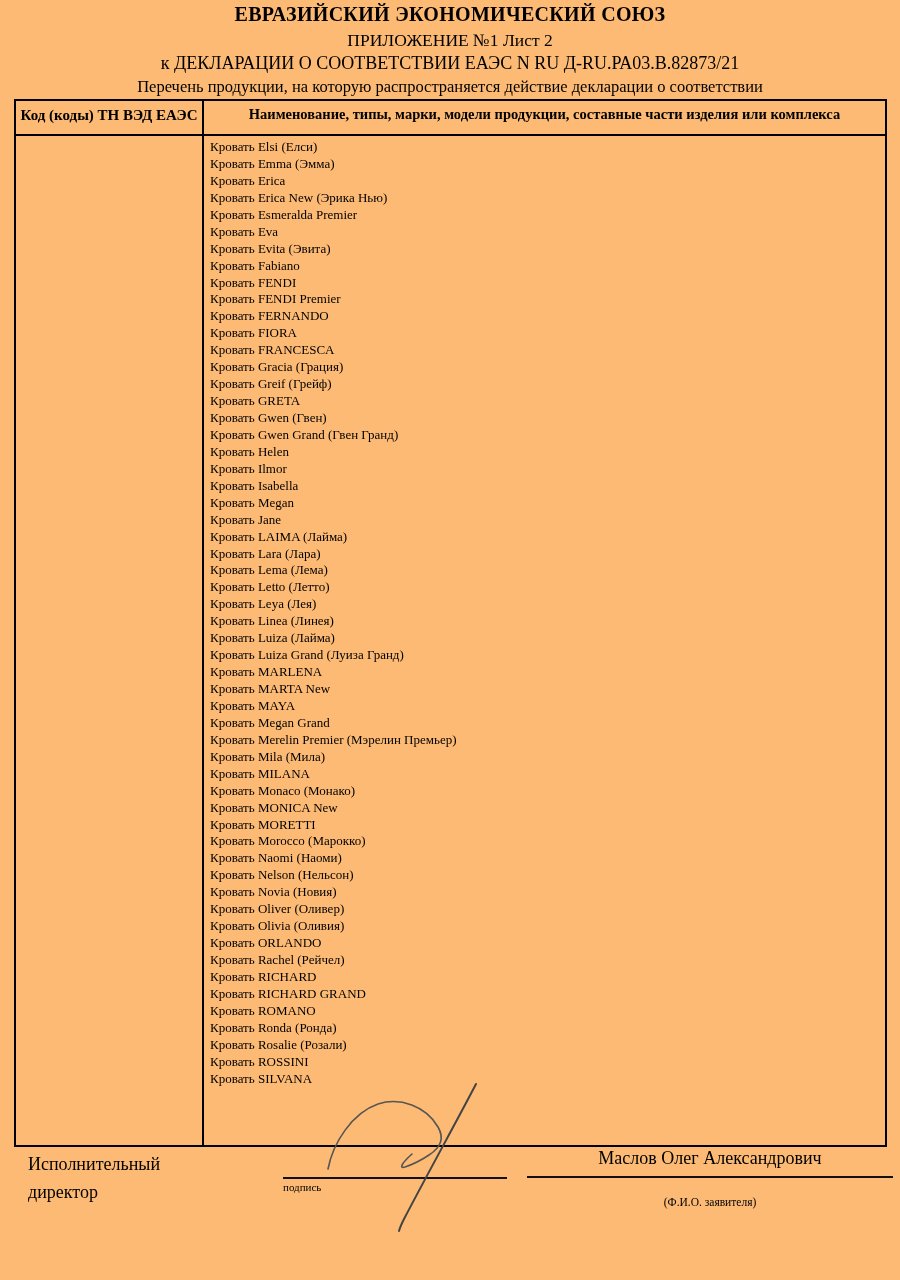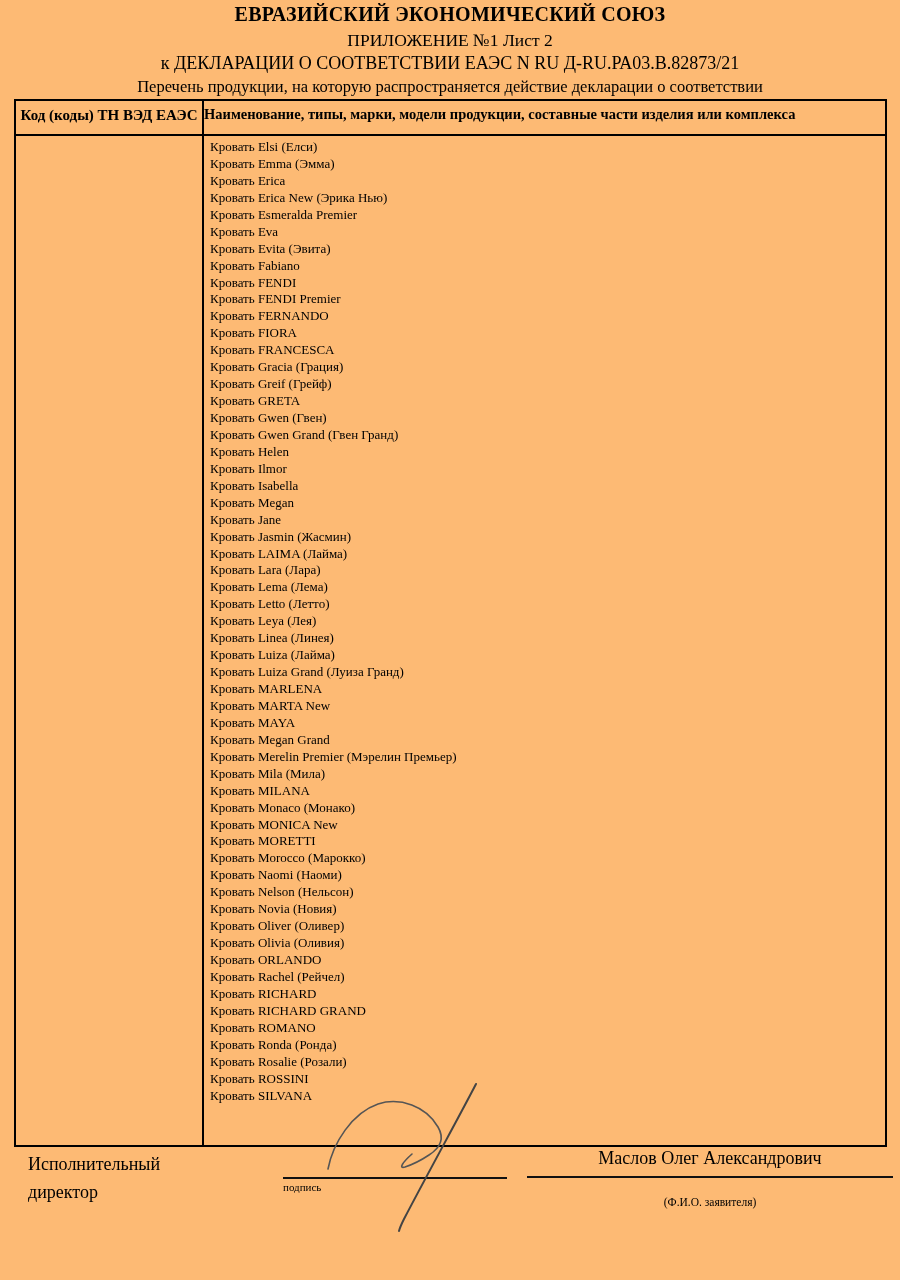--- a/index.html
+++ b/index.html
@@ -26,21 +26,21 @@
     border: 2px solid #000;
   }
   .tbl-header { display: flex; border-bottom: 2px solid #000; height: 35px; }
   .th-col1 {
     width: 188px; border-right: 2px solid #000;
     font-weight: bold; font-size: 15px; line-height: 16px;
     text-align: center; padding-top: 6px;
   }
   .th-col2 {
     flex: 1; font-weight: bold; font-size: 14.5px;
-    padding-top: 5px;
+    text-align: center; padding-top: 5px;
   }
   .tbl-body { display: flex; height: calc(100% - 35px); }
   .td-col1 { width: 188px; border-right: 2px solid #000; }
   .td-col2 { flex: 1; padding: 3px 4px 0 6px; }
   .product-item { font-size: 13px; line-height: 16.93px; white-space: nowrap; }
   
   .signature-svg { position: absolute; left: 300px; top: 1073px; z-index: 5; }
   
   .footer-position {
     position: absolute; left: 28px; top: 1150px;
@@ -91,21 +91,20 @@
           <div class="product-item">Кровать Gracia (Грация)</div>
           <div class="product-item">Кровать Greif (Грейф)</div>
           <div class="product-item">Кровать GRETA</div>
           <div class="product-item">Кровать Gwen (Гвен)</div>
           <div class="product-item">Кровать Gwen Grand (Гвен Гранд)</div>
           <div class="product-item">Кровать Helen</div>
           <div class="product-item">Кровать Ilmor</div>
           <div class="product-item">Кровать Isabella</div>
           <div class="product-item">Кровать Megan</div>
           <div class="product-item">Кровать Jane</div>
-          <div class="product-item">Кровать Jasmin (Жасмин)</div>
           <div class="product-item">Кровать LAIMA (Лайма)</div>
           <div class="product-item">Кровать Lara (Лара)</div>
           <div class="product-item">Кровать Lema (Лема)</div>
           <div class="product-item">Кровать Letto (Летто)</div>
           <div class="product-item">Кровать Leya (Лея)</div>
           <div class="product-item">Кровать Linea (Линея)</div>
           <div class="product-item">Кровать Luiza (Лайма)</div>
           <div class="product-item">Кровать Luiza Grand (Луиза Гранд)</div>
           <div class="product-item">Кровать MARLENA</div>
           <div class="product-item">Кровать MARTA New</div>

